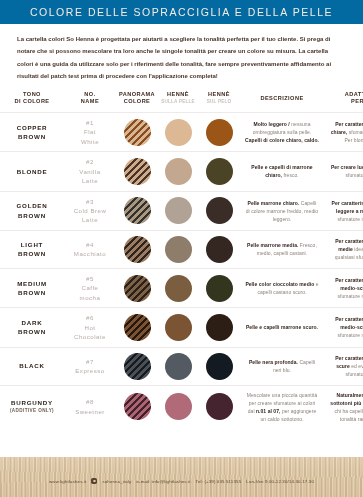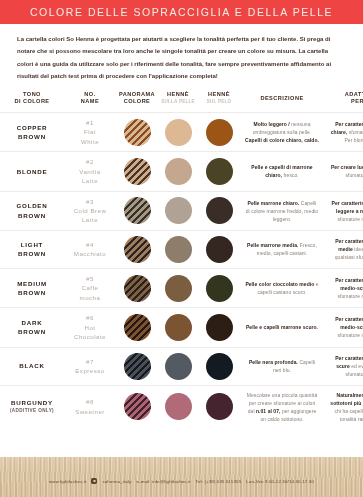--- a/index.html
+++ b/index.html
@@ -6,21 +6,21 @@
   body{
     width:363px;height:497px;
     background:#ffffff;
     font-family:"Liberation Sans", sans-serif;
     overflow:hidden;
   }
   .page{position:relative;width:363px;height:497px;background:#fff;}
 
   
   .titlebar{
-    height:24px;background:#ef4444;
+    height:24px;background:#0369a1;
     display:flex;align-items:center;justify-content:center;
   }
   .titlebar .t{
     color:#f4ece6;font-size:10.5px;letter-spacing:1.55px;
     font-weight:400;white-space:nowrap;
   }
 
   
   .intro{
     padding:9px 17px 4px 17px;

